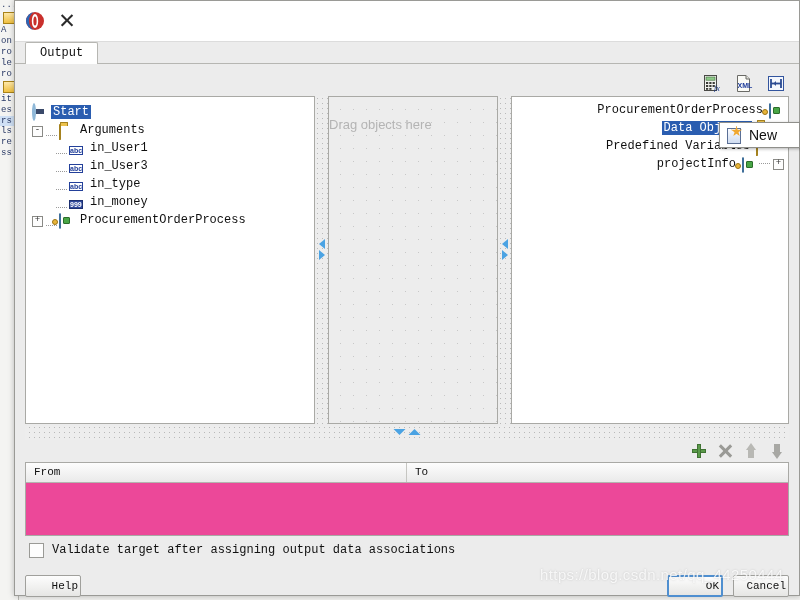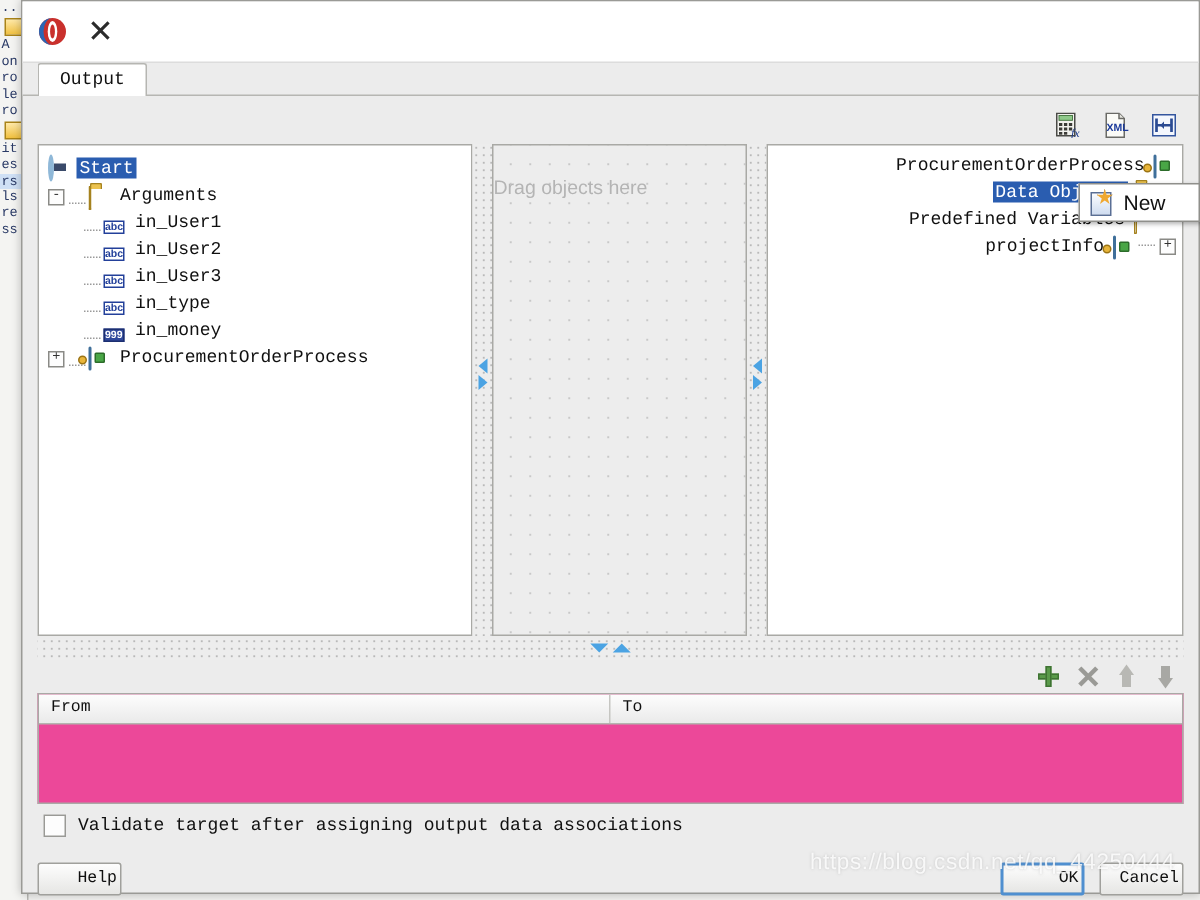--- a/index.html
+++ b/index.html
@@ -374,26 +374,20 @@
             <span class="tlabel">Arguments</span>
           </div>
 
           <div class="trow">
             <span class="ind" style="width:26px"></span>
             <span class="dots"></span>
             <span class="ic"><span class="ic-abc">abc</span></span>
             <span class="tlabel">in_User1</span>
           </div>
 
-          <div class="trow">
-            <span class="ind" style="width:26px"></span>
-            <span class="dots"></span>
-            <span class="ic"><span class="ic-abc">abc</span></span>
-            <span class="tlabel">in_User2</span>
-          </div>
 
           <div class="trow">
             <span class="ind" style="width:26px"></span>
             <span class="dots"></span>
             <span class="ic"><span class="ic-abc">abc</span></span>
             <span class="tlabel">in_User3</span>
           </div>
 
           <div class="trow">
             <span class="ind" style="width:26px"></span>

